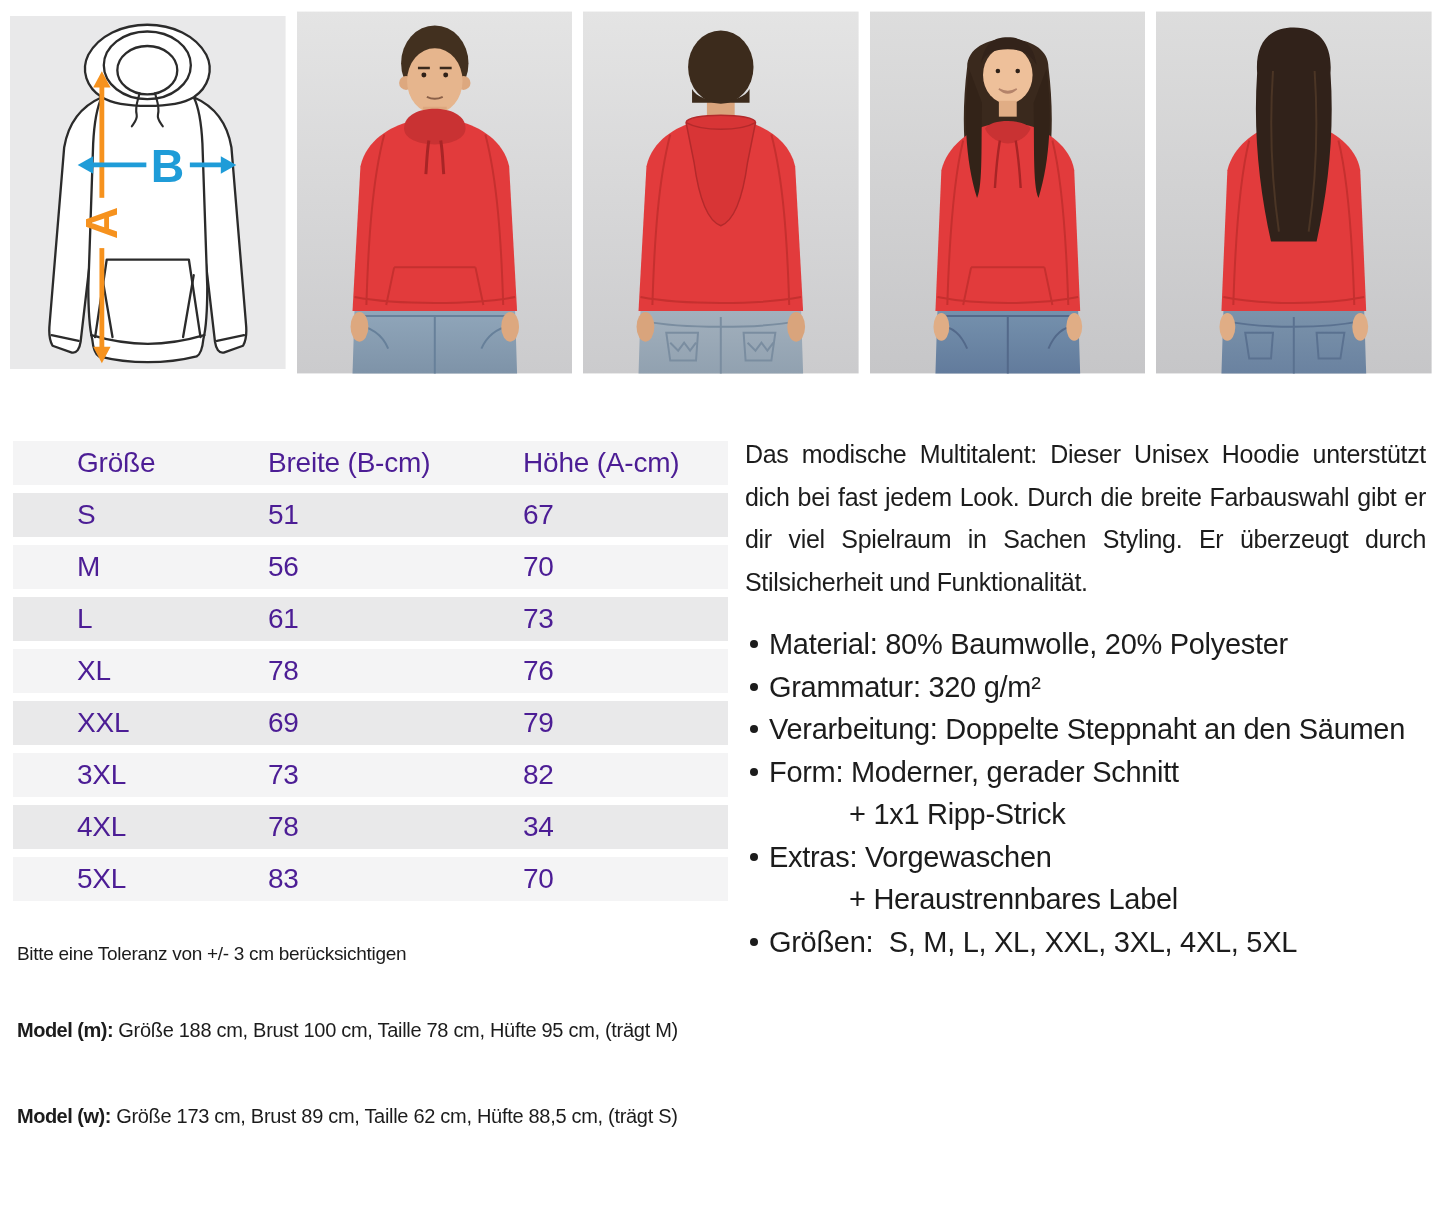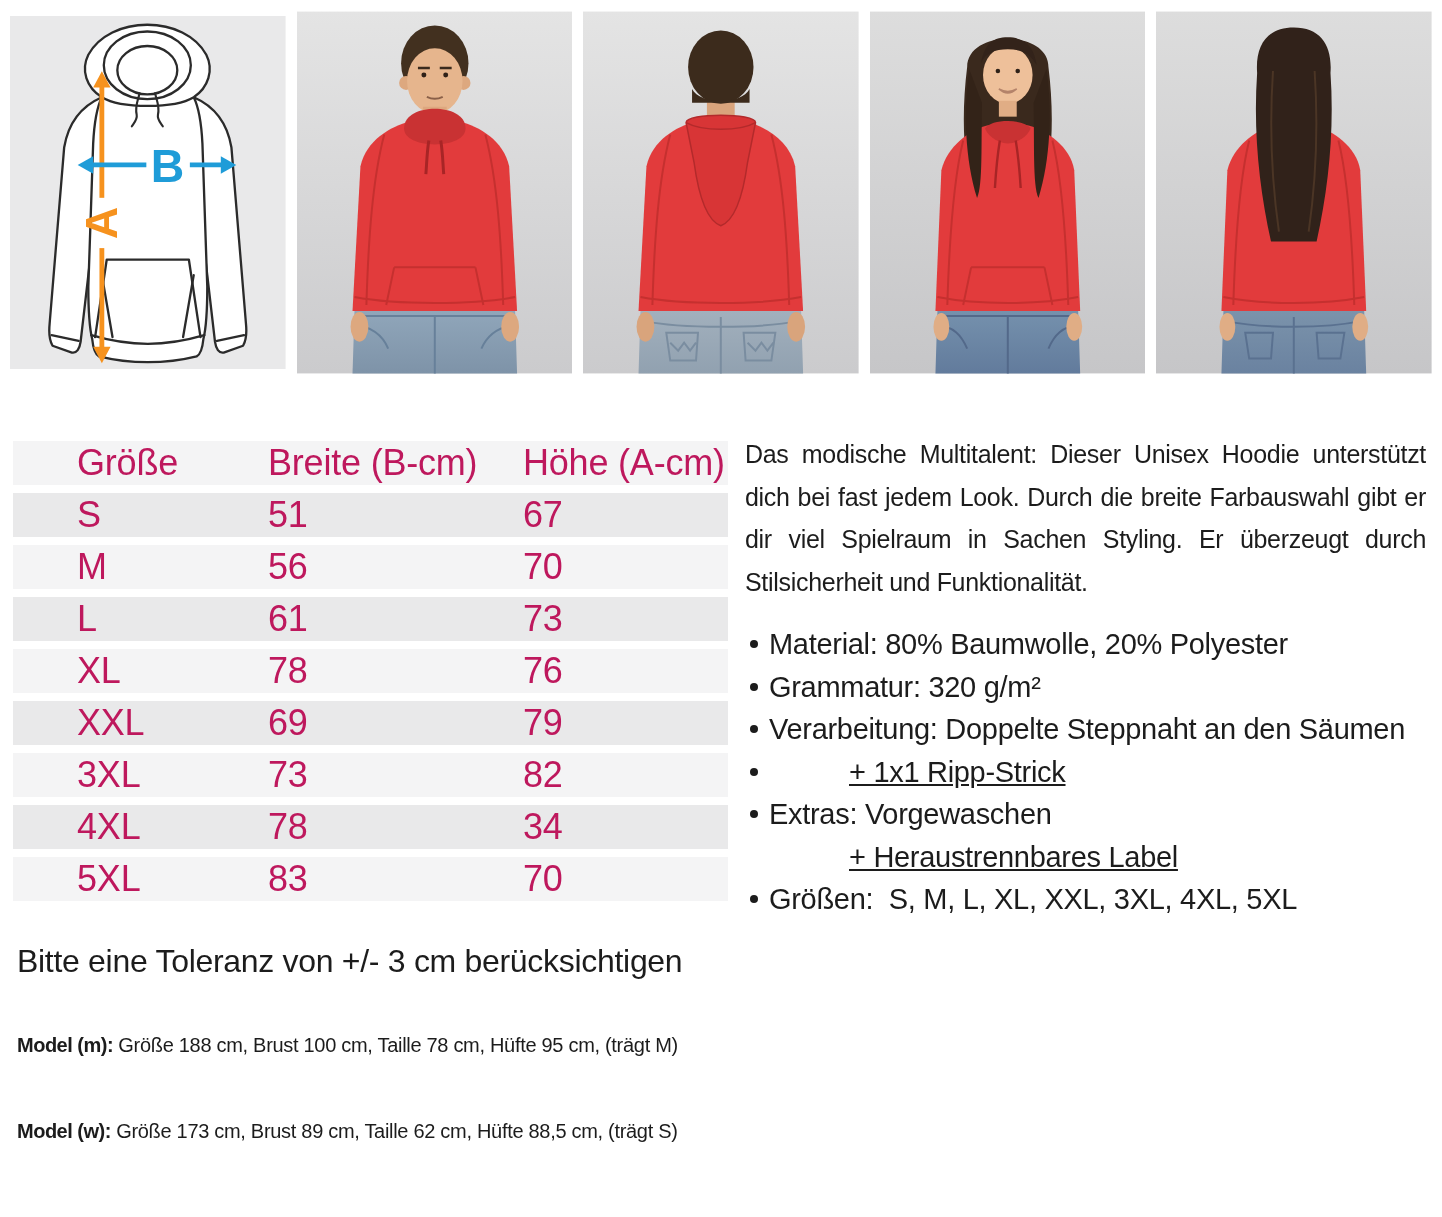--- a/index.html
+++ b/index.html
@@ -18,37 +18,37 @@
   .panel svg { display:block; width:100%; height:100%; }
 
   
   .content { display:flex; margin-top:58px; padding:0 16px 0 13px; }
   .left  { width:715px; flex:0 0 auto; }
   .right { flex:1 1 auto; margin-left:17px; }
 
   
   table.size-chart {
     width:715px; border-collapse:separate; border-spacing:0 8px;
-    font-size:36px; color:#be185d; table-layout:fixed;
+    font-size:28px; color:#4c1d95; table-layout:fixed;
   }
   table.size-chart col.c1 { width:255px; }
   table.size-chart col.c2 { width:255px; }
   table.size-chart col.c3 { width:205px; }
   table.size-chart th, table.size-chart td {
     font-weight:normal; text-align:left; height:44px; padding:0;
     vertical-align:middle; letter-spacing:-0.2px;
   }
   table.size-chart th:first-child, table.size-chart td:first-child { padding-left:64px; }
   thead tr          { background:#f4f4f5; }
   tbody tr:nth-child(odd)  { background:#e9e9ea; }
   tbody tr:nth-child(even) { background:#f4f4f5; }
 
   
   .tolerance {
-    margin:34px 0 0 4px; font-size:32px; color:#1c1c1c; letter-spacing:-0.3px;
+    margin:34px 0 0 4px; font-size:19px; color:#1c1c1c; letter-spacing:-0.3px;
   }
   .model {
     margin:44px 0 0 4px; font-size:20px; line-height:42px;
     color:#1c1c1c; width:700px; letter-spacing:-0.3px;
   }
   .model b { font-weight:bold; letter-spacing:-0.5px; }
 
   
   .intro {
     margin:0; font-size:25px; line-height:42.5px; color:#1c1c1c;
@@ -56,21 +56,21 @@
   }
   ul.features {
     margin:20px 0 0 0; padding:0; list-style:none;
     font-size:29px; color:#1c1c1c; letter-spacing:-0.3px;
   }
   ul.features li { position:relative; padding-left:24px; line-height:42.5px; }
   ul.features li .dot {
     position:absolute; left:5px; top:17px; width:8px; height:8px;
     border-radius:50%; background:#1c1c1c;
   }
-  ul.features .sub { margin-left:80px;text-decoration:underline; }
+  ul.features .sub { margin-left:80px; }
 
   .svg-label { font-family:"Liberation Sans","DejaVu Sans",sans-serif; font-weight:bold; }
 </style>
 </head>
 <body>
 
 <div class="page">
 
   <div class="gallery">
 
@@ -307,21 +307,21 @@
       <p class="model"><b>Model (w):</b><span> Größe 173 cm, Brust 89 cm, Taille 62 cm, Hüfte 88,5 cm, (trägt S)</span></p>
     </div>
 
     <div class="right">
       <p class="intro">Das modische Multitalent: Dieser Unisex Hoodie unterstützt dich bei fast jedem Look. Durch die breite Farbauswahl gibt er dir viel Spielraum in Sachen Styling. Er überzeugt durch Stilsicherheit und Funktionalität.</p>
 
       <ul class="features">
         <li><span class="dot"></span><span>Material: 80% Baumwolle, 20% Polyester</span></li>
         <li><span class="dot"></span><span>Grammatur: 320 g/m²</span></li>
         <li><span class="dot"></span><span>Verarbeitung: Doppelte Steppnaht an den Säumen</span></li>
-        <li><span class="dot"></span>
+        <li><span class="dot"></span><span>Form: Moderner, gerader Schnitt</span>
           <div class="sub">+ 1x1 Ripp-Strick</div>
         </li>
         <li><span class="dot"></span><span>Extras: Vorgewaschen</span>
           <div class="sub">+ Heraustrennbares Label</div>
         </li>
         <li><span class="dot"></span><span>Größen:&nbsp; S, M, L, XL, XXL, 3XL, 4XL, 5XL</span></li>
       </ul>
     </div>
   </div>
 </div>

